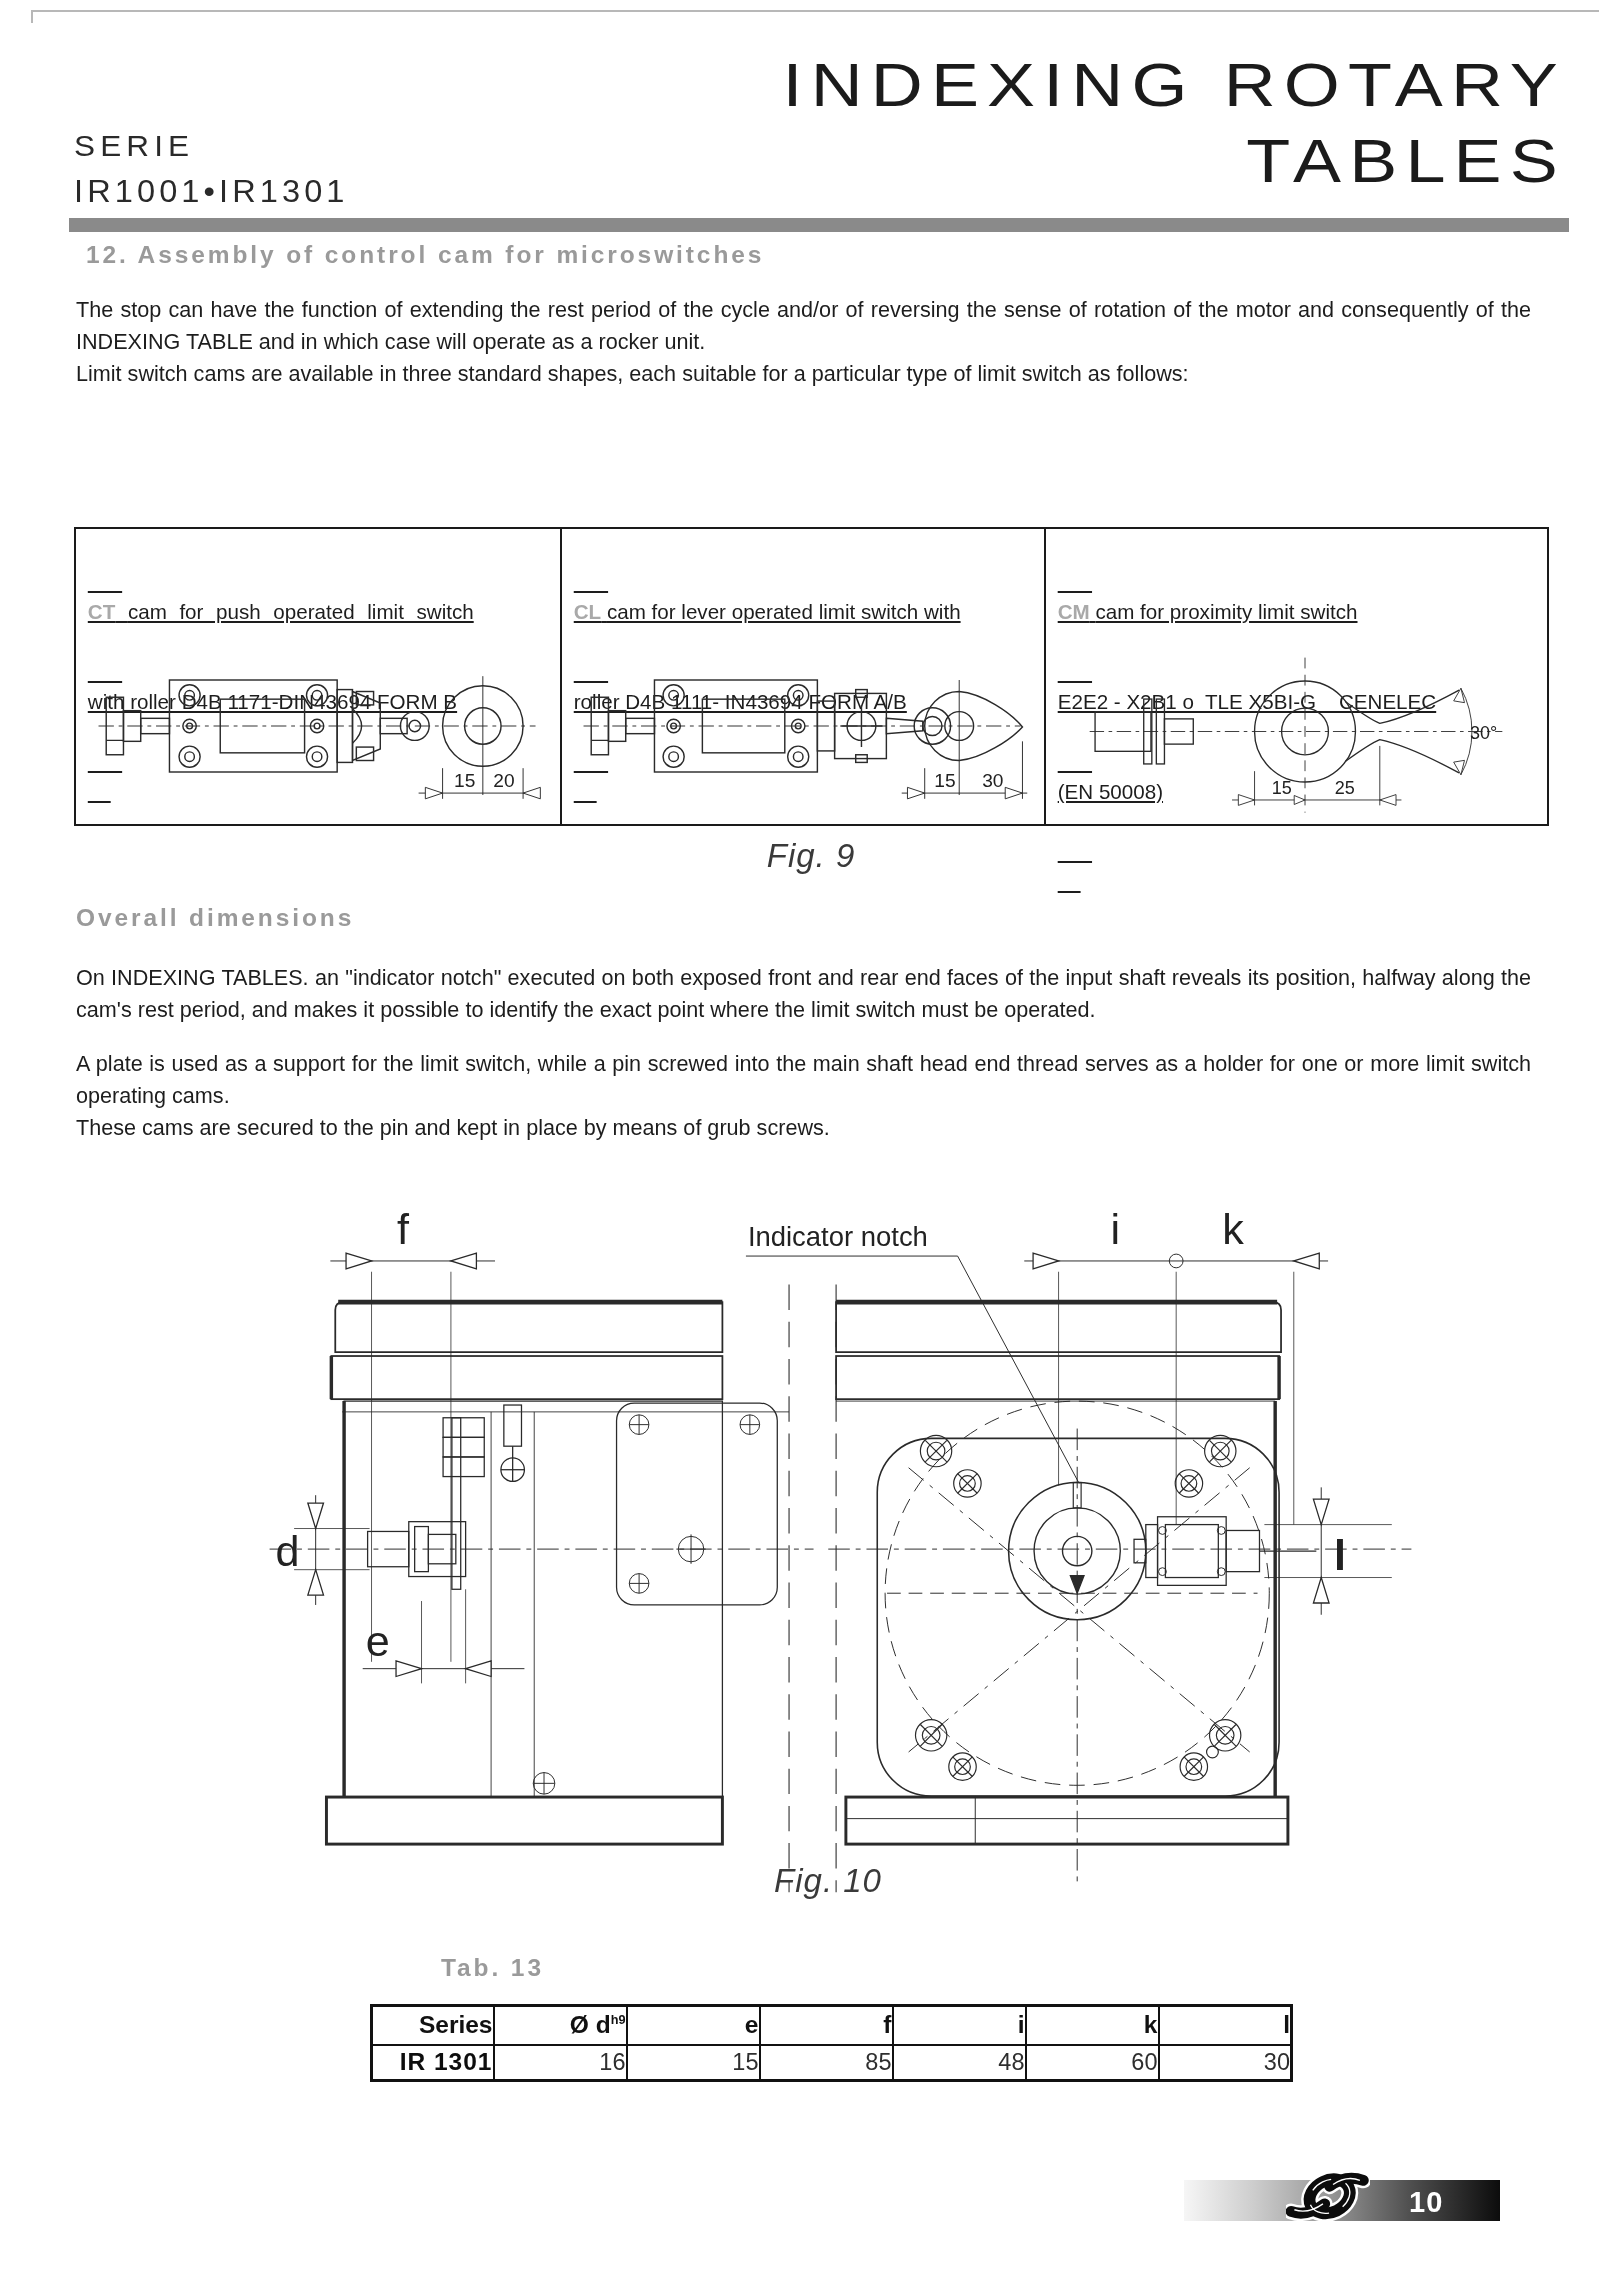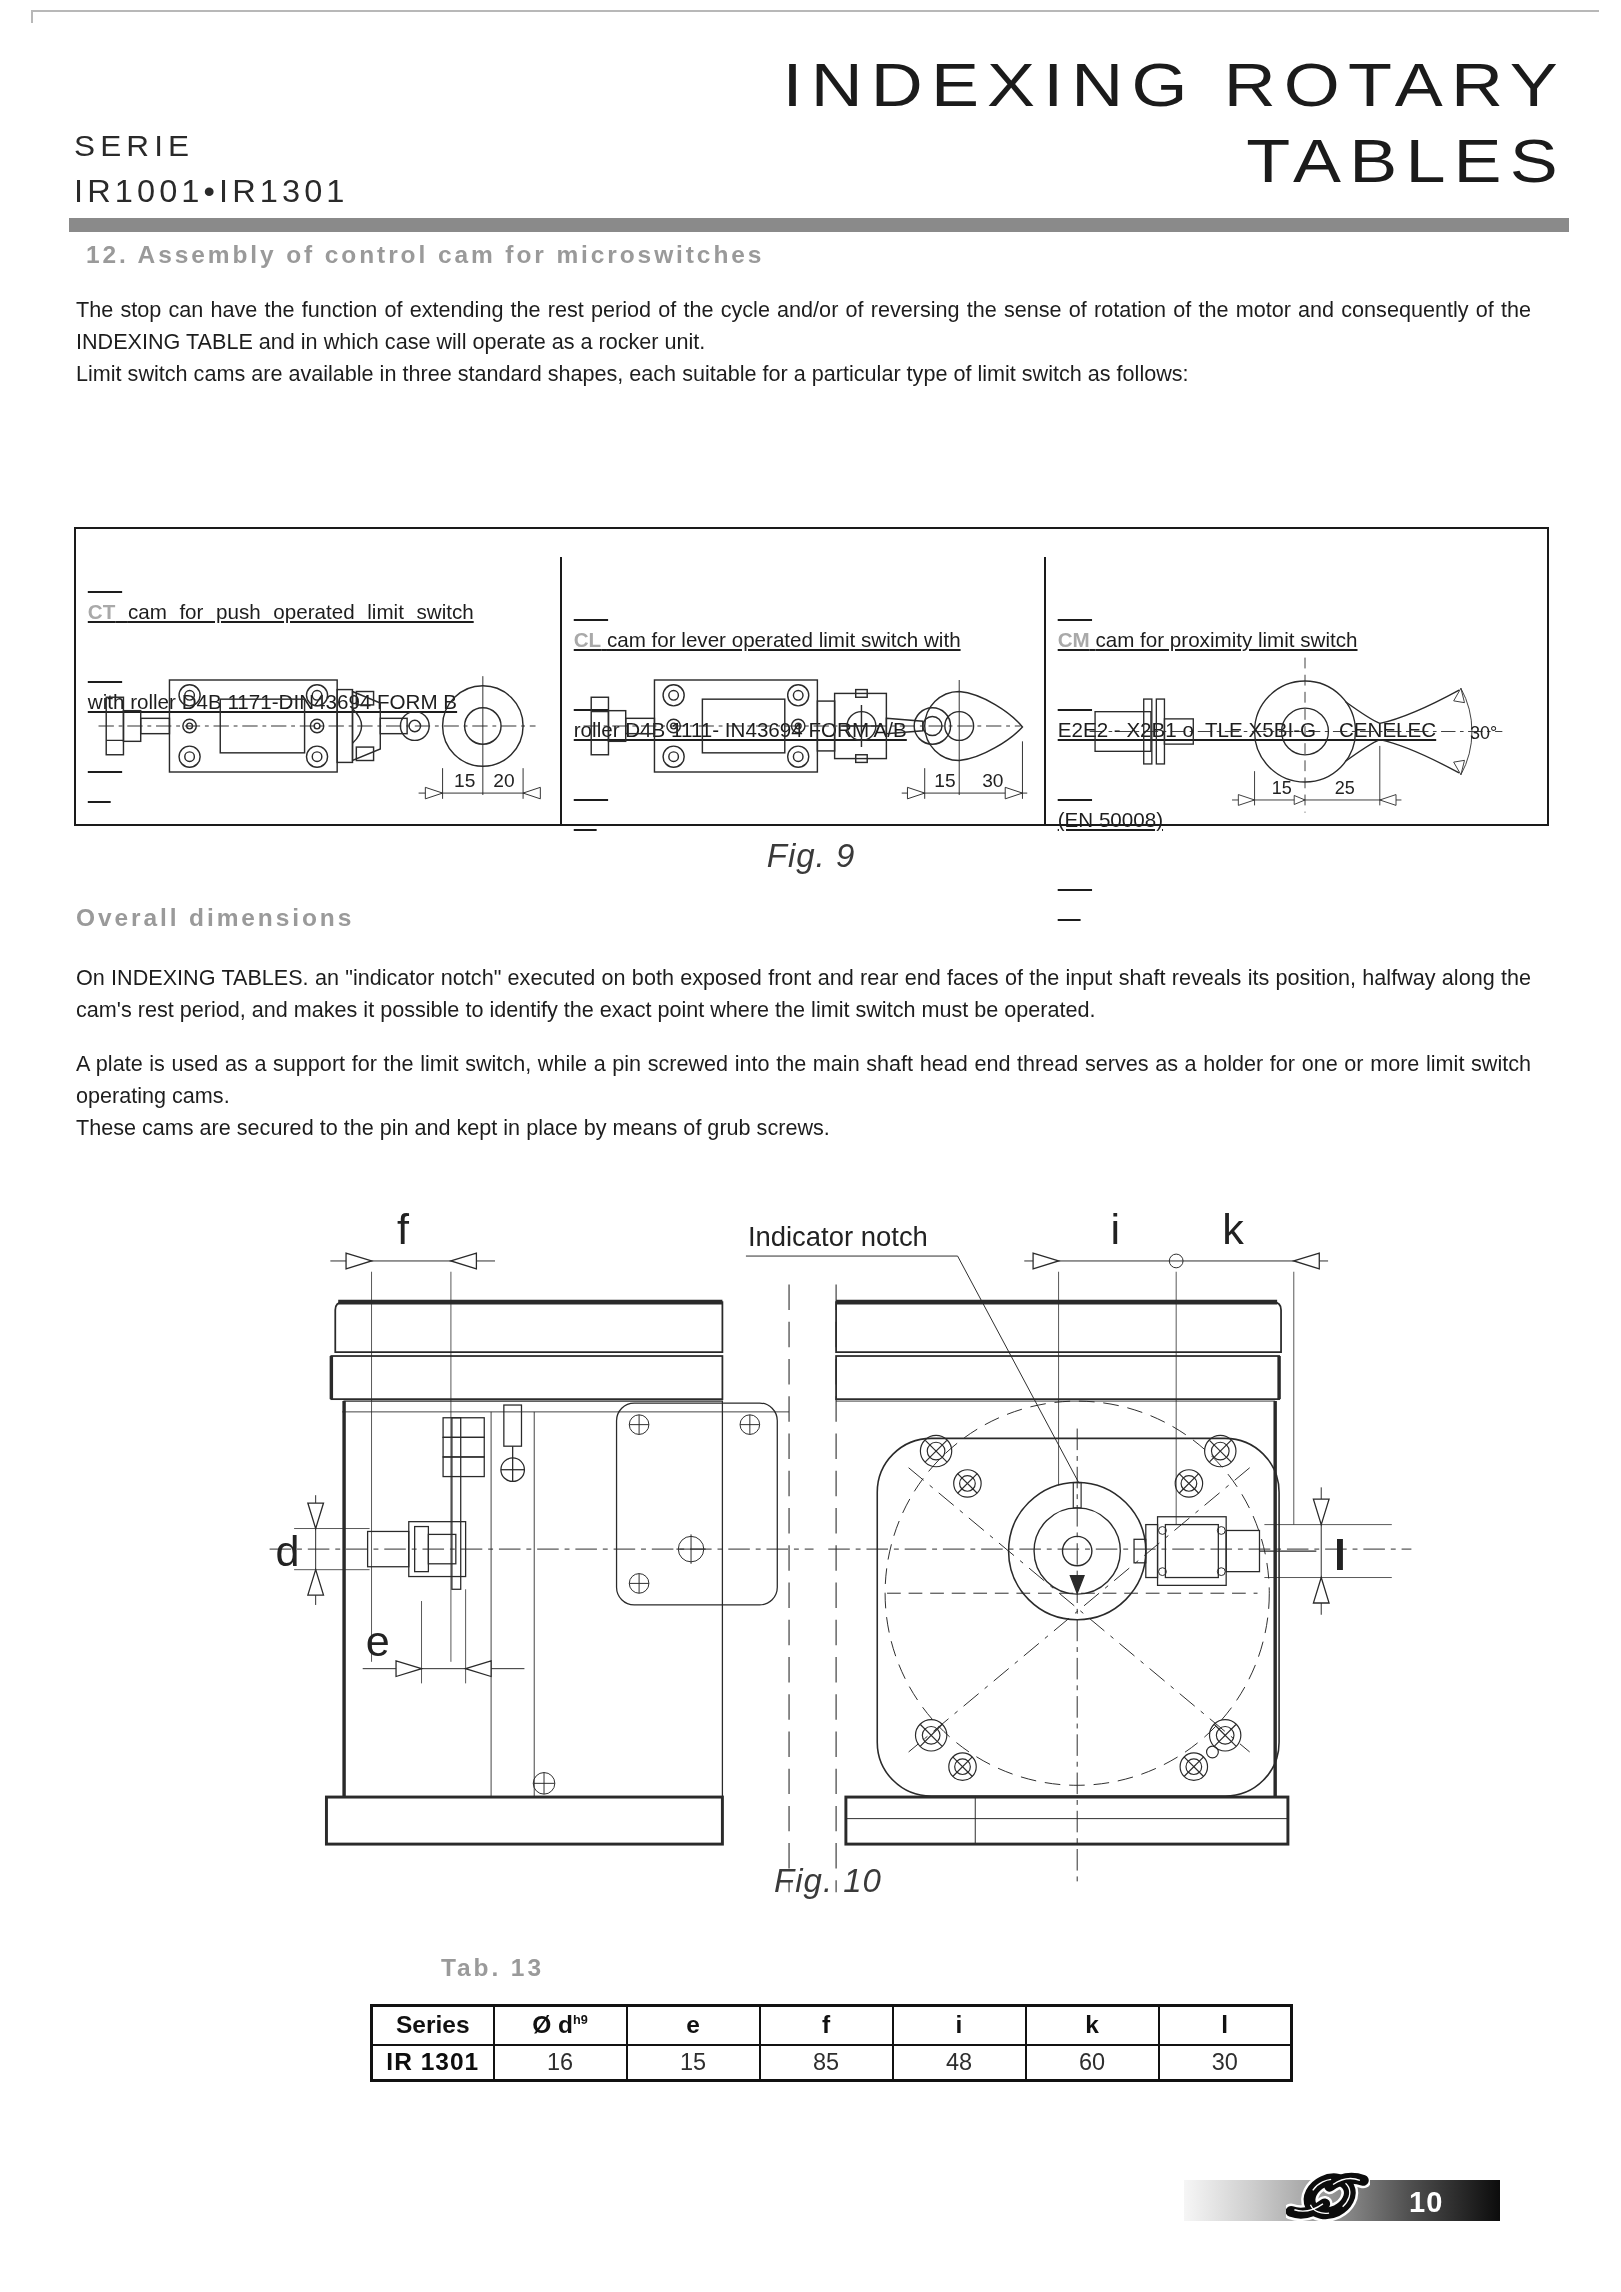--- a/index.html
+++ b/index.html
@@ -25,37 +25,37 @@
   
   .bodyblock{left:76px;width:1455px;font-size:21.6px;line-height:32px;text-align:justify;}
   .bb1{top:294px;}
   .bb2{top:962px;}
   .bodyblock p{margin:0;}
   .bodyblock p.gap{margin-bottom:21.6px;}
   
   .fig9{left:74px;top:527px;width:1475px;height:299px;border:2.9px solid #1a1a1a;display:flex;box-sizing:border-box;text-decoration:underline;}
   .panel{position:relative;flex:0 0 32.9%;box-sizing:border-box;padding:7.8px 11.8px 3.9px 11.8px;font-size:20.6px;line-height:30px;white-space:pre-wrap;}
   .panel.p3{flex:1 1 auto;}
-  .panel + .panel{border-left:2.9px solid #1a1a1a;margin-top:28px;}
+  .panel + .panel{border-left:2.9px solid #1a1a1a;}
   .panel .code{color:#a9a9a9;font-weight:bold;}
   .panel .l1.spread{word-spacing:6.9px;}
   .panel svg{position:absolute;left:50%;transform:translateX(-50%);bottom:5.9px;}
   .fig-caption{font-size:33px;color:#3a3a3a;letter-spacing:1px;text-align:center;font-style:italic;}
   .cap9{left:713px;top:837px;width:196px;}
   .cap10{left:730px;top:1862px;width:196px;}
   
   text{font-family:"Liberation Sans",sans-serif;fill:#222;}
   .dimnum{font-size:20px;}
   .dimletter{font-size:44px;}
   .note-label{font-size:28px;}
   
   .fig10{left:201px;top:1201px;}
   
   .t13{left:370px;top:2004px;border-collapse:collapse;table-layout:fixed;}
-  .t13 th,.t13 td{border:2.5px solid #111;text-align:center;padding:0;box-sizing:border-box;}
+  .t13 th,.t13 td{border:2.5px solid #111;text-align:right;padding:0;box-sizing:border-box;}
   .t13{border:3.9px solid #111;}
   .t13 th{height:39px;font-size:24.5px;font-weight:bold;color:#111;}
   .t13 td{height:36px;font-size:23.5px;color:#2e2e2e;font-weight:400;}
   .t13 td.series{font-weight:bold;font-size:24.5px;color:#0d0d0d;letter-spacing:1px;}
   .t13 sup{font-size:12.7px;font-weight:bold;}
   .cw1{width:122px;} .cw{width:133px;}
   
   .footbar{left:1184px;top:2180px;width:316px;height:41px;
            background:linear-gradient(90deg,#f6f6f6 0%,#cdcdcd 22%,#9a9a9a 45%,#4e4e4e 72%,#0c0c0c 100%);}
   .pagenum{left:1409px;top:2186px;font-size:29px;font-weight:bold;color:#ffffff;letter-spacing:1px;}

